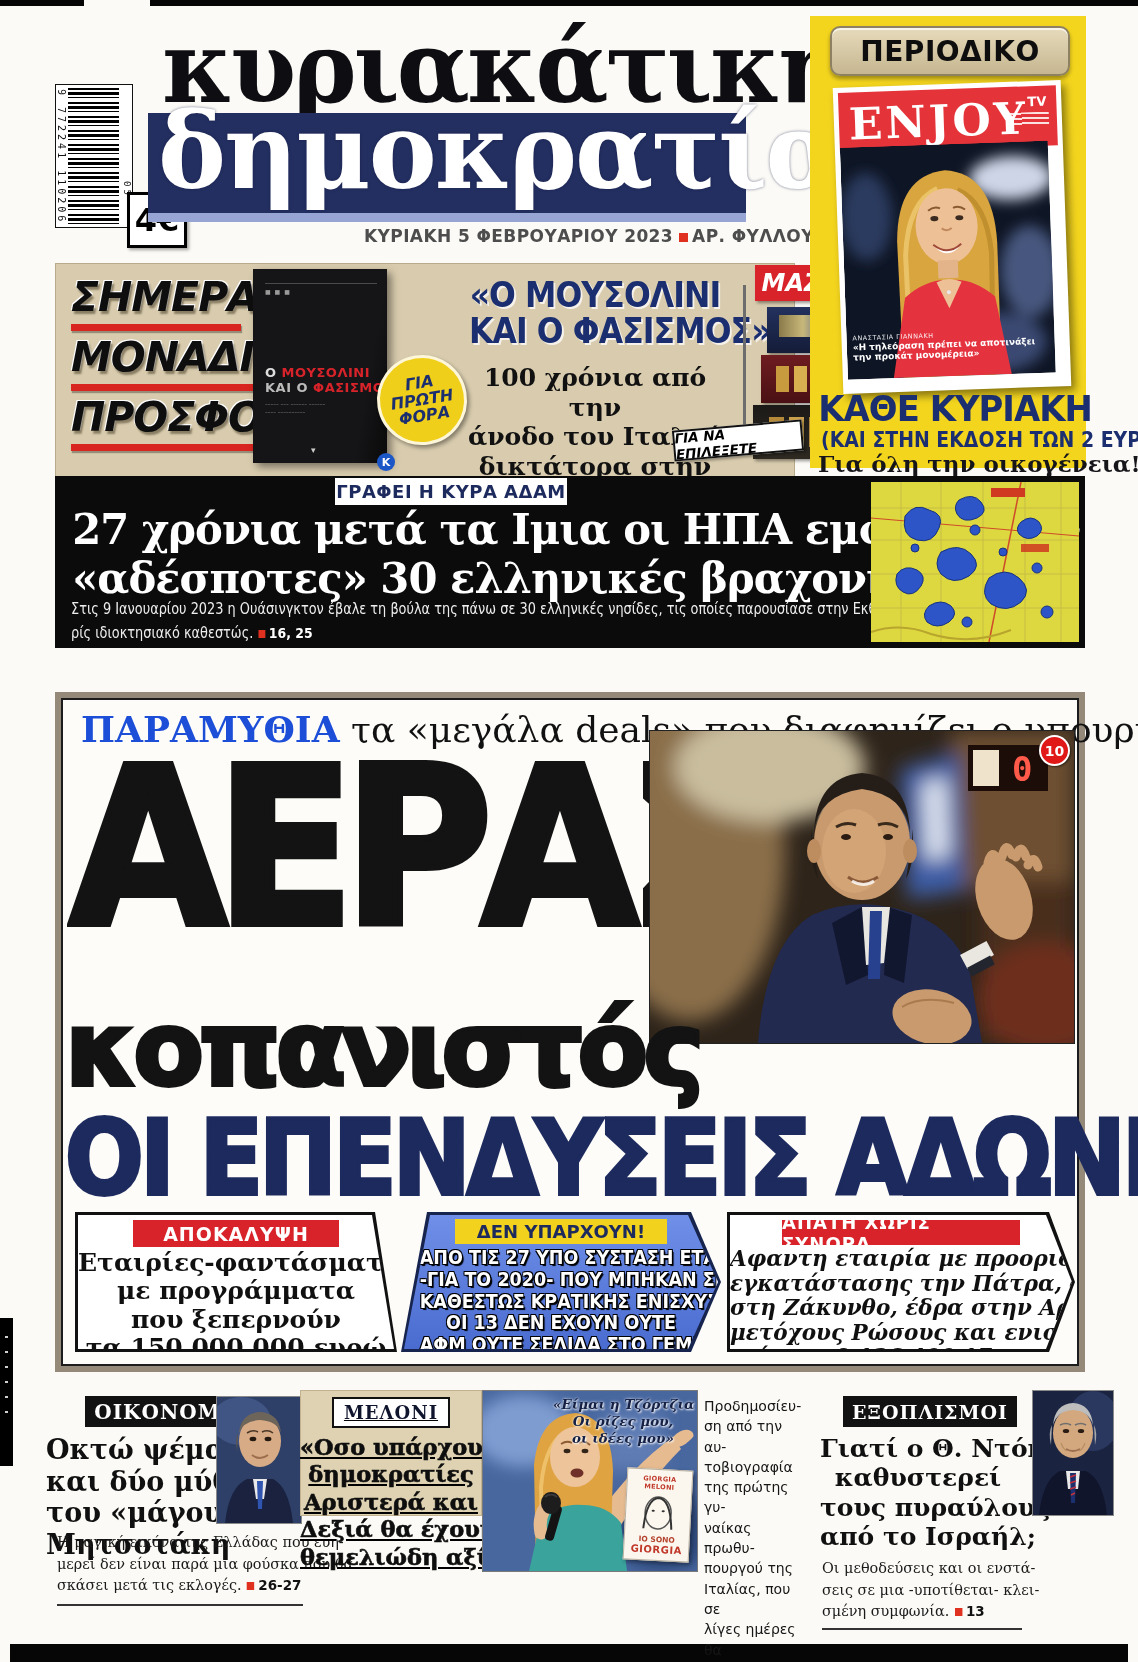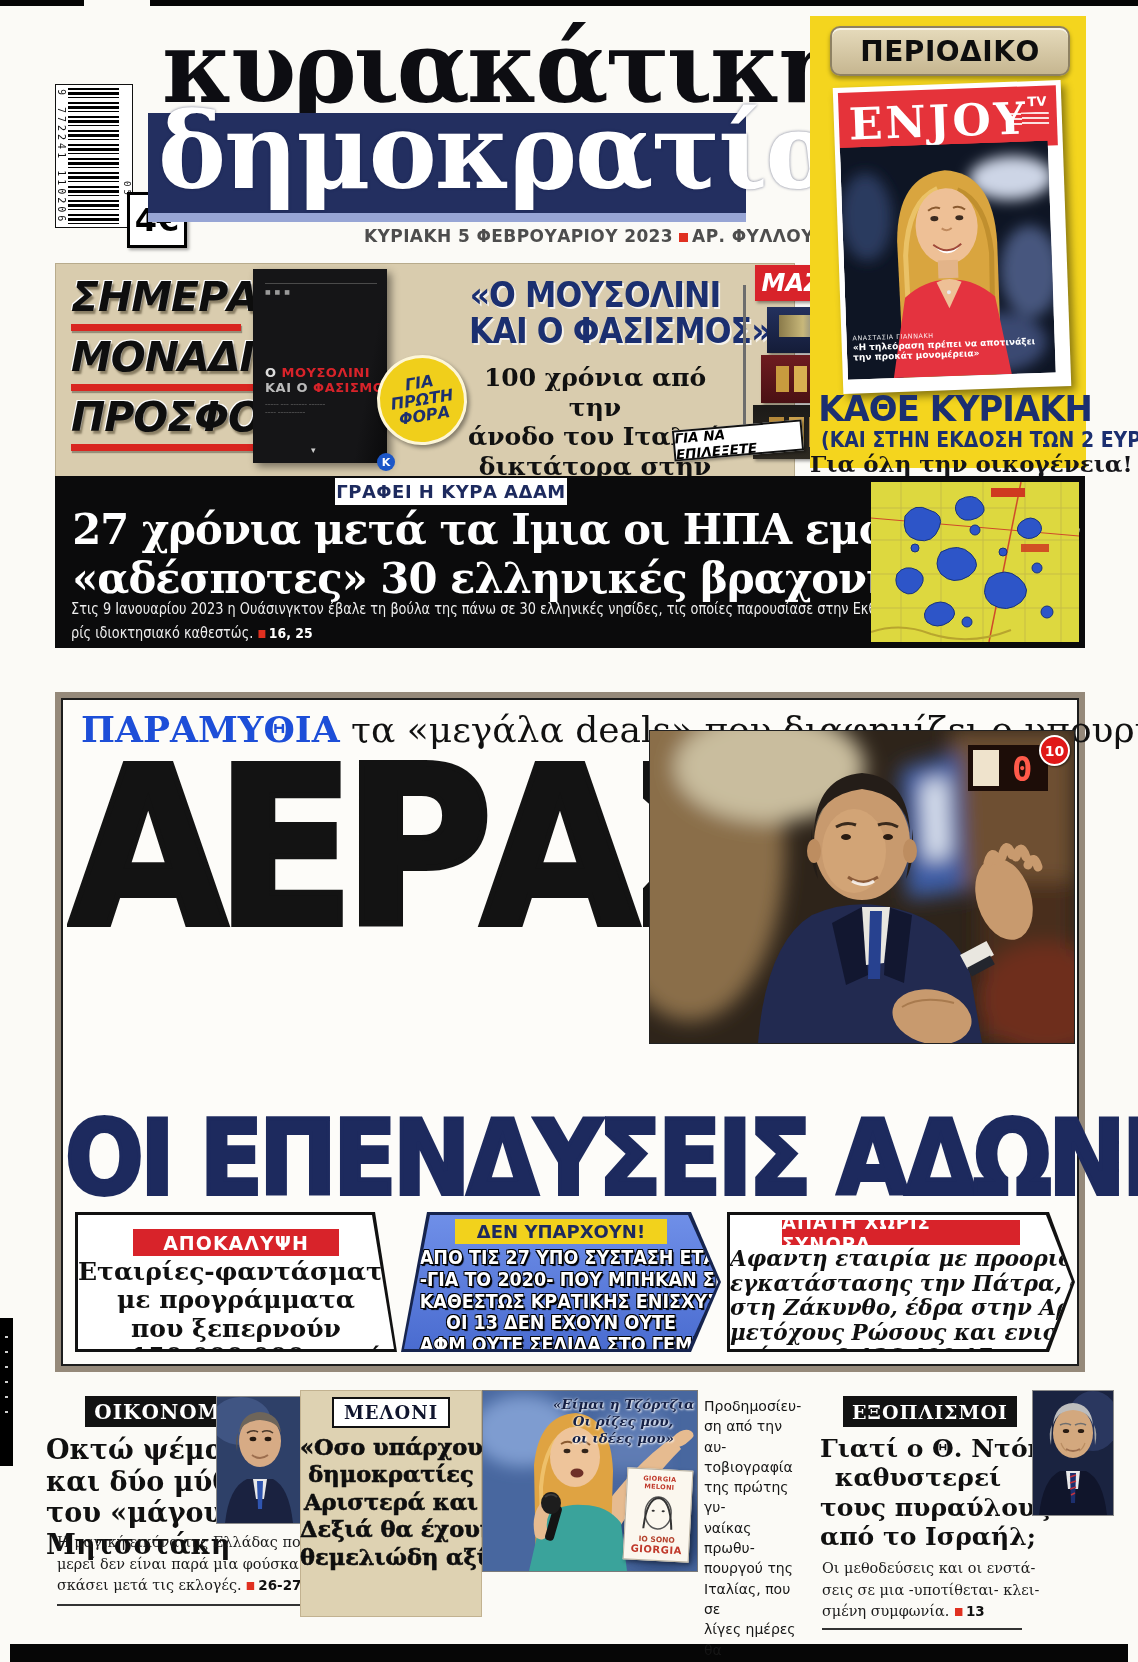--- a/index.html
+++ b/index.html
@@ -45,21 +45,21 @@
   
   .ypanel{background:#f4d51e;}
   .ptab{background:linear-gradient(#e6dbbc,#c6b690);border:2px solid #8e8162;border-radius:10px;
         box-shadow:inset 0 2px 0 rgba(255,255,255,.7),0 3px 4px rgba(0,0,0,.35);
         display:flex;align-items:center;justify-content:center;font-weight:bold;font-size:28px;color:#0e0e0e;letter-spacing:.5px;}
   .magcover{background:#fff;padding:5px;transform:rotate(-2deg);box-shadow:4px 5px 9px rgba(0,0,0,.45);}
   .magred{background:#e5333a;position:relative;}
   .enjoy{font-family:"DejaVu Serif",serif;font-weight:bold;color:#fff;font-size:44px;letter-spacing:3px;}
   .kathe{color:#1b2f70;font-weight:bold;font-size:36px;letter-spacing:-1px;transform:scaleX(.94);transform-origin:center;}
   .ekdosi{color:#1b2f70;font-weight:bold;font-size:20.5px;transform:scaleX(.92);transform-origin:center;}
-  .family{font-family:"DejaVu Serif",serif;font-weight:bold;font-size:23px;color:#15151a;}
+  .family{font-family:"DejaVu Serif",serif;font-weight:bold;font-size:23px;color:#15151a;padding-left:8px;}
   
   .imia{background:#0b0b0c;}
   .kyra{background:#fff;color:#1d2a5e;font-weight:bold;font-size:18px;display:flex;align-items:center;justify-content:center;letter-spacing:.5px;}
   .imia-h{font-family:"DejaVu Serif",serif;font-weight:bold;color:#fff;font-size:43px;letter-spacing:-1px;
           transform:scaleX(.97);transform-origin:center;line-height:1;}
   .imia-b{color:#eee;font-size:15px;transform:scaleX(.86);transform-origin:left;}
   
   .frame{border:6px solid #95897a;box-shadow:inset 0 0 0 2px #1c1c1c;background:#fdfcf9;}
   .kick-red{font-family:"DejaVu Serif",serif;font-weight:bold;color:#1d4ed8;font-size:36px;}
   .kick-rest{font-family:"DejaVu Serif",serif;color:#111;font-size:36px;}
@@ -340,25 +340,26 @@
         <ellipse cx="282" cy="286" rx="40" ry="27" fill="#c89a6e" transform="rotate(12 282 286)"></ellipse>
         <path d="M252 276 q20 -12 52 -4" stroke="#a87a4e" stroke-width="2" fill="none"></path>
         <rect x="312" y="216" width="30" height="16" fill="#e9e7e0" transform="rotate(-28 327 224)"></rect>
         <rect x="318" y="230" width="26" height="10" fill="#23262e" transform="rotate(-28 331 235)"></rect>
       </svg>
       <div class="abs badge10" style="right:4px;top:4px;width:27px;height:27px;">
         <span>10</span>
       </div>
     </div>
 
+    <div class="abs h-kopan nowrap" style="left:4px;top:300px;">κοπανιστός</div>
     <div class="abs h-ependyseis" style="left:4px;top:408px;">ΟΙ ΕΠΕΝΔΥΣΕΙΣ ΑΔΩΝΗ</div>
 
     <div class="abs clipL" style="left:14px;top:514px;width:322px;height:140px;background:#111;">
       <div class="abs clipL" style="left:3px;top:3px;right:3px;bottom:3px;background:#fff;">
-        <div class="tagband" style="width:206px;height:27px;margin:14px auto 2px;background:#d8232a;color:#fff;font-size:19px;letter-spacing:1px;">
+        <div class="tagband" style="width:206px;height:27px;margin:5px auto 2px;background:#d8232a;color:#fff;font-size:19px;letter-spacing:1px;">
           <span>ΑΠΟΚΑΛΥΨΗ</span>
         </div>
         <div class="ctr">
           <div class="reveal-text nowrap">Εταιρίες-φαντάσματα</div>
           <div class="reveal-text nowrap">με προγράμματα</div>
           <div class="reveal-text nowrap">που ξεπερνούν</div>
           <div class="reveal-text nowrap">τα 150.000.000 ευρώ</div>
         </div>
       </div>
     </div>
@@ -422,21 +423,21 @@
   </div>
   <div class="abs" style="left:57px;top:1532px;width:260px;">
     <div class="bbody nowrap">Η μαγική εικόνα της Ελλάδας που ευη-</div>
     <div class="bbody nowrap">μερεί δεν είναι παρά μια φούσκα που θα</div>
     <div class="bbody nowrap">
       <span>σκάσει μετά τις εκλογές.</span><span class="redsq" style="width:8px;height:8px;"></span><span class="pagenum">26-27</span>
     </div>
   </div>
   <div class="abs hrule" style="left:57px;top:1604px;width:246px;"></div>
 
-  <div class="abs meloni-panel" style="left:300px;top:1390px;width:182px;height:227px;">
+  <div class="abs meloni-panel" style="left:300px;top:1390px;width:182px;height:126px;text-decoration:underline;">
     <div class="meloni-tag" style="width:114px;height:27px;margin:7px auto 6px;">
       <span>ΜΕΛΟΝΙ</span>
     </div>
     <div class="ctr">
       <div class="meloni-head nowrap">«Οσο υπάρχουν</div>
       <div class="meloni-head nowrap">δημοκρατίες</div>
       <div class="meloni-head nowrap">Αριστερά και</div>
       <div class="meloni-head nowrap">Δεξιά θα έχουν</div>
       <div class="meloni-head nowrap">θεμελιώδη αξία»</div>
     </div>

